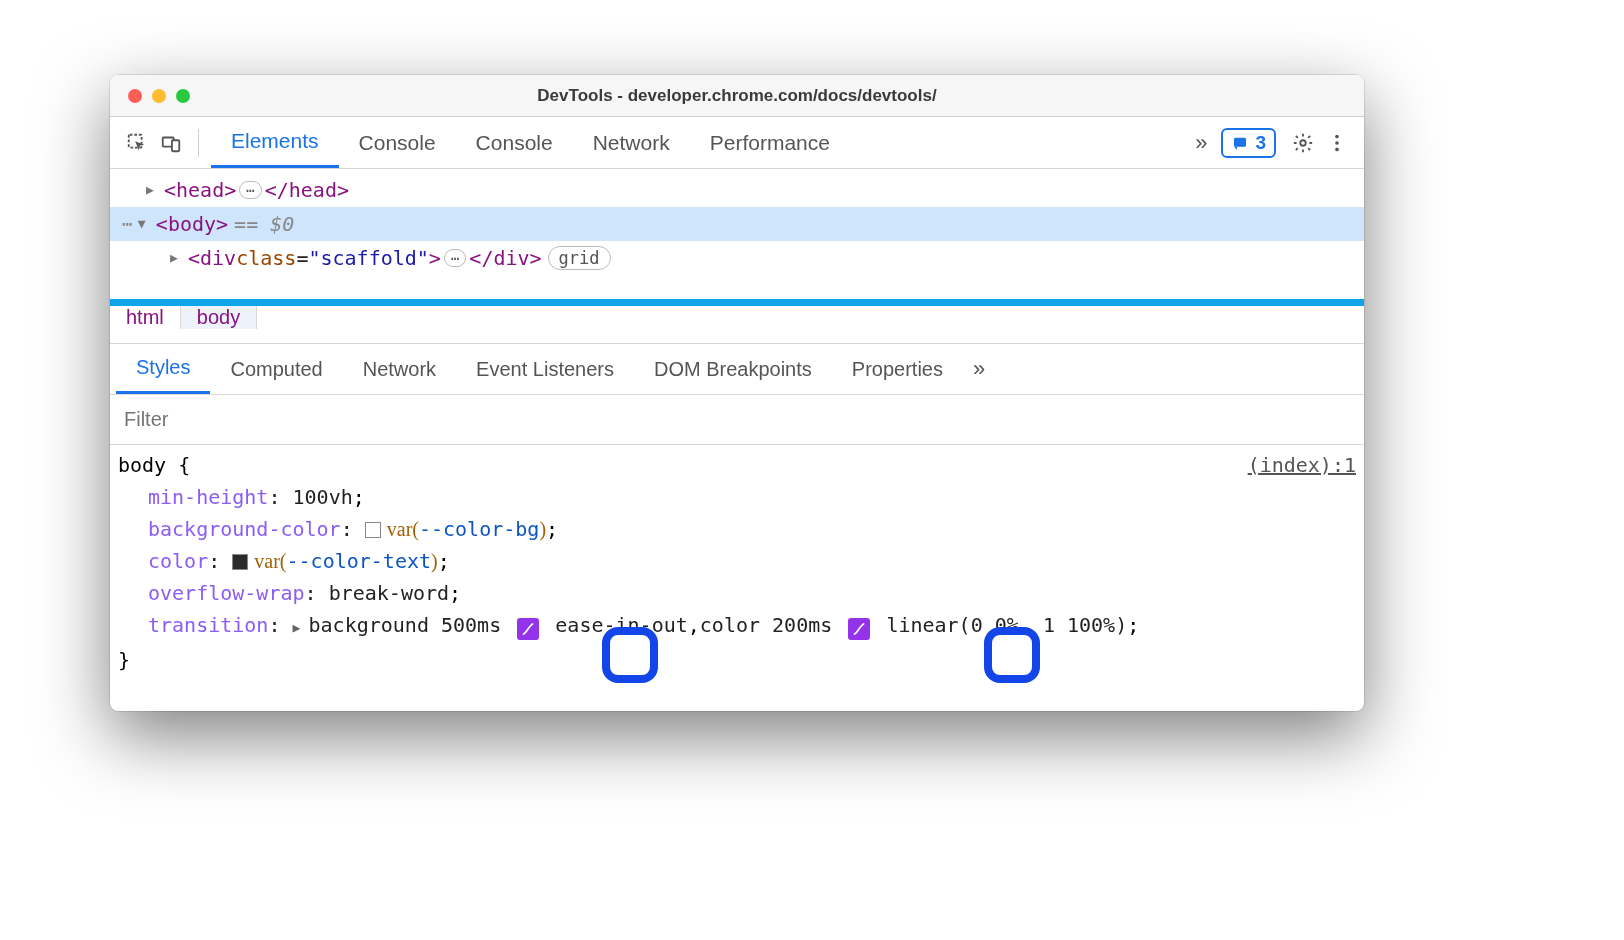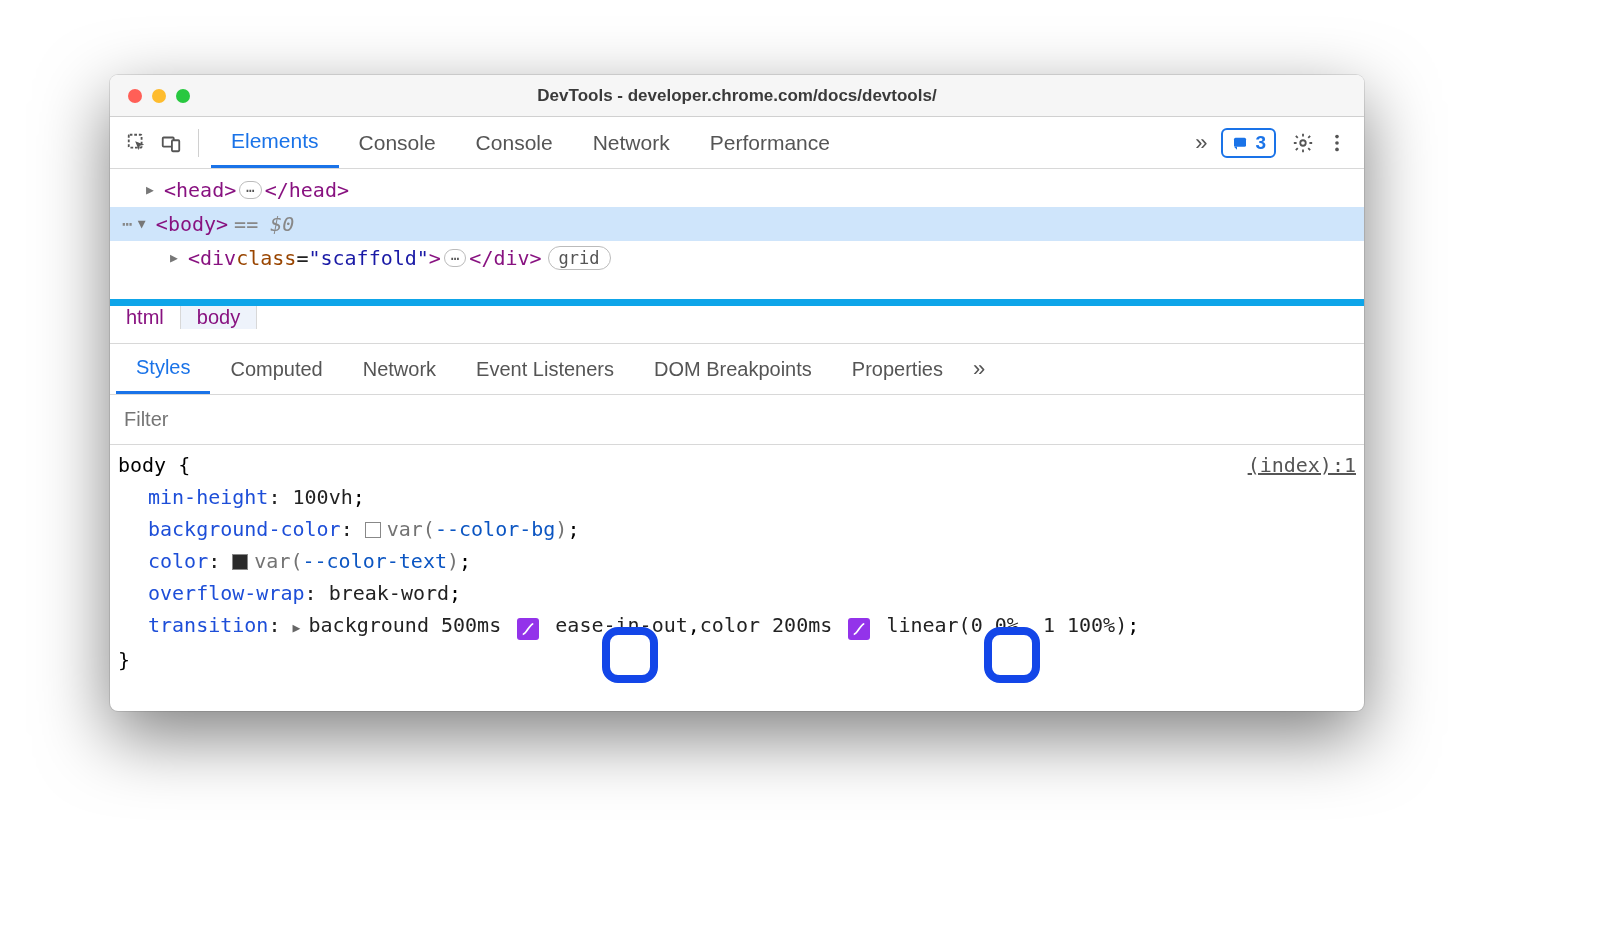--- a/index.html
+++ b/index.html
@@ -235,24 +235,24 @@
   font-size: 20px;
   line-height: 32px;
   padding: 4px 8px 8px 8px;
   overflow: hidden;
 }
 .rule-header {
   display: flex;
   justify-content: space-between;
 }
 .rule-source { text-decoration: underline; color: #555; }
-.prop { color: #1d4ed8; }
+.prop { color: #8b5cf6; }
 .colon { color: #222; }
 .val { color: #222; }
-.varfn { color: #737373; }
+.varfn { color: #a16207; font-family: Liberation Serif, serif; }
 .varname { color: #0b55c2; }
 .color-swatch {
   display: inline-block;
   width: 16px; height: 16px;
   border: 1px solid #888;
   margin-right: 6px;
   vertical-align: -2px;
 }
 .swatch-white { background: #fff; }
 .swatch-dark { background: #2a2a2a; }

